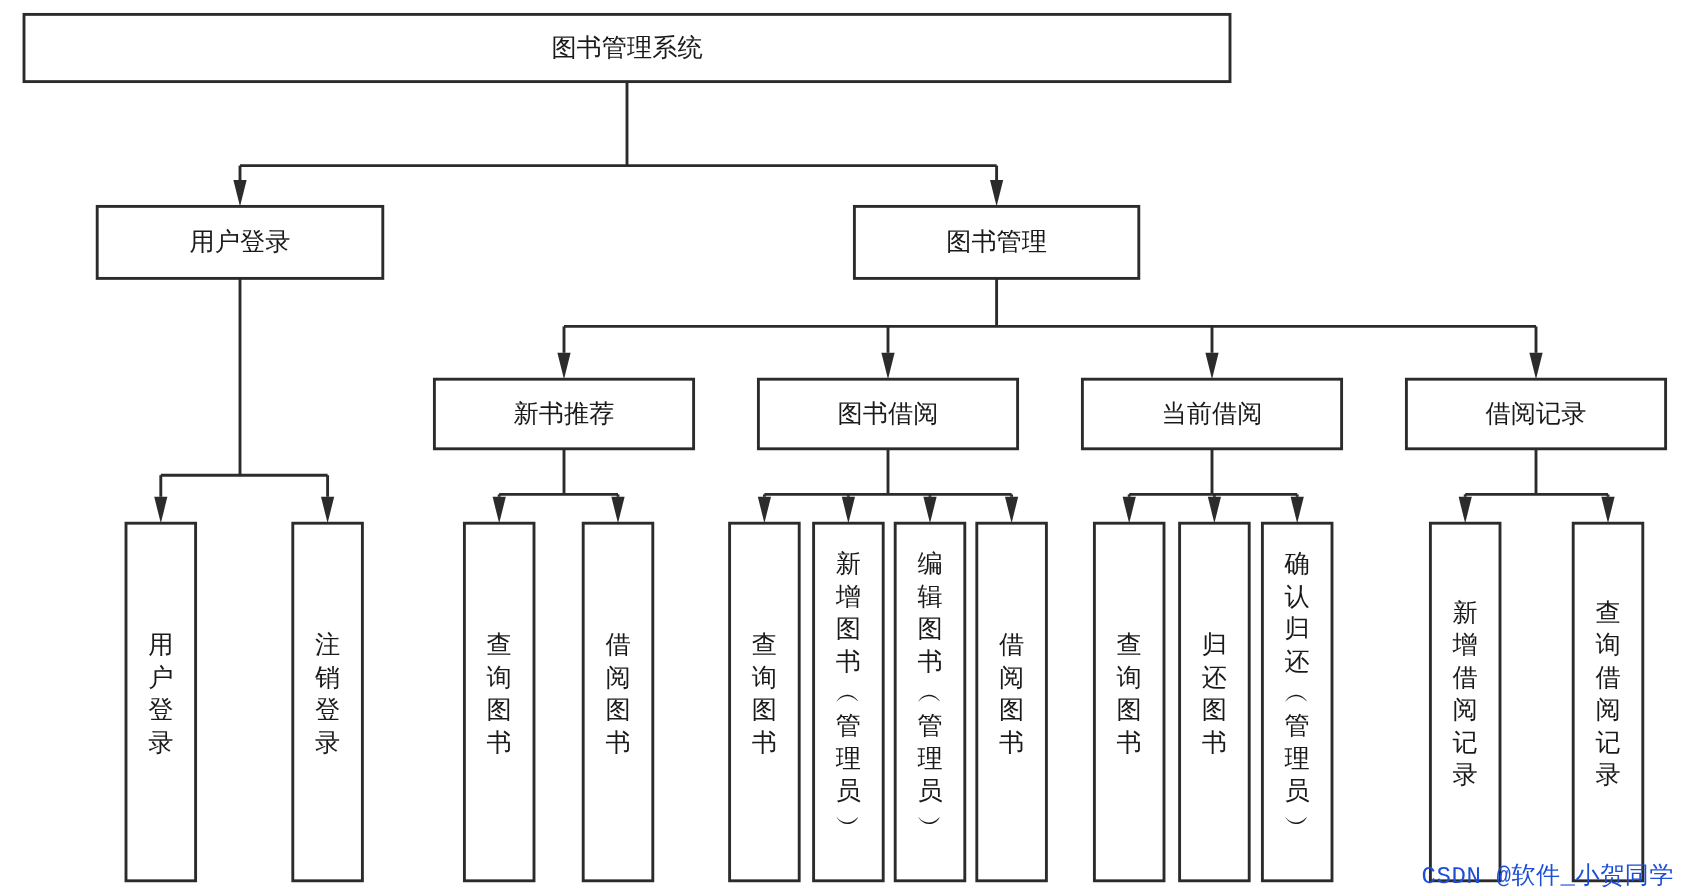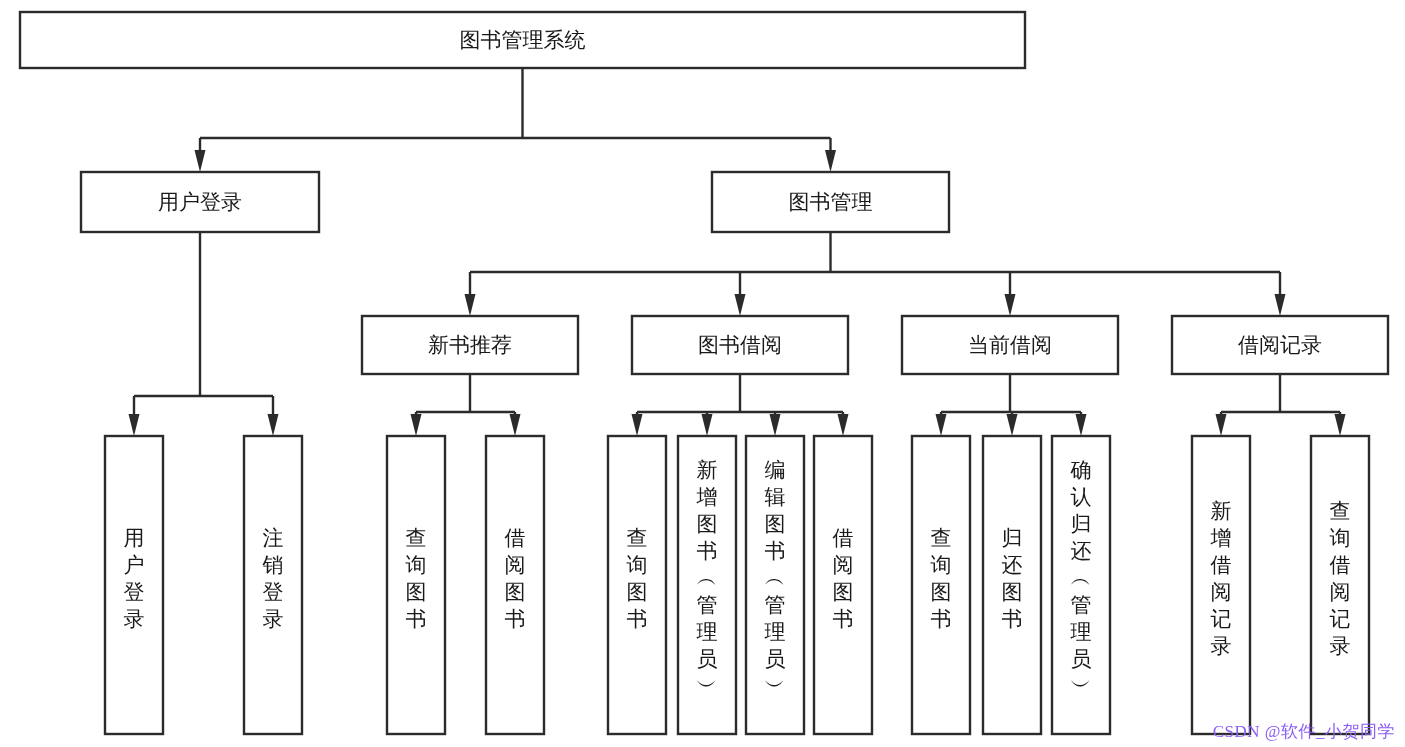--- a/index.html
+++ b/index.html
@@ -45,23 +45,23 @@
     fill: none;
   }
   .arrow-head {
     fill: #2b2b2b;
     stroke: none;
   }
   .watermark-text {
     position: absolute;
     right: 10px;
     bottom: 4px;
-    font-family: Liberation Serif, serif;
-    font-size: 17px;
-    color: #8b5cf6;
+    font-family: Liberation Mono, monospace;
+    font-size: 20px;
+    color: #1d4ed8;
     white-space: nowrap;
     letter-spacing: 0.5px;
     user-select: none;
   }
 </style>
 </head>
 <body>
 
 <svg id="diagram-root" viewBox="0 0 1405 747">
   <g id="connectors-layer">

